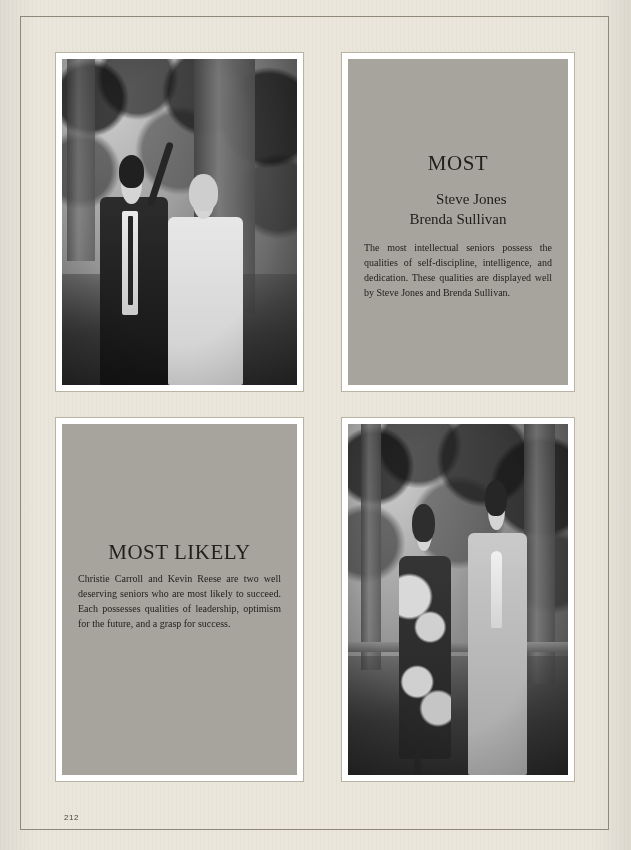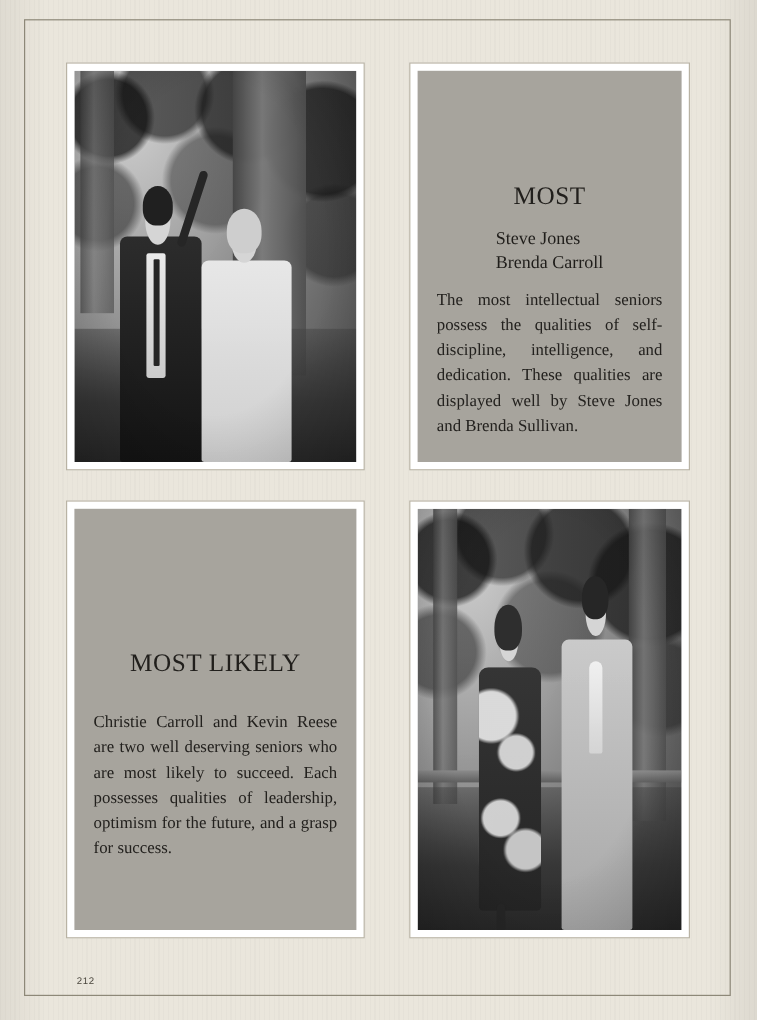--- a/index.html
+++ b/index.html
@@ -76,45 +76,45 @@
     font-family: "Liberation Serif", serif;
     font-size: 22px;
     letter-spacing: 0.5px;
     text-align: center;
     line-height: 1.15;
     margin: 0;
     font-weight: normal;
     color: #211f1c;
   }
   .panel-names {
-    text-align: left;
+    text-align: right;
     font-size: 15px;
     line-height: 1.35;
     margin-top: 14px;
     color: #1f1d1a;
   }
   .panel-body {
-    font-size: 14px;
+    font-size: 10px;
     line-height: 1.5;
     text-align: justify;
     margin-top: 12px;
     color: #23211e;
     width: 100%;
   }
   
   .tr .gray-panel { padding-top: 92px; }
   .tr .panel-title { font-size: 21px; }
   .tr .panel-names { font-size: 15px; }
   .tr .panel-body { margin-top: 10px; padding: 0 4px; }
 
   
   .bl .gray-panel { padding-top: 116px; }
   .bl .panel-title { font-size: 21px; }
   .bl .panel-names { font-size: 15px; }
-  .bl .panel-body { margin-top: 28px; padding: 0 6px; }
+  .bl .panel-body { margin-top: 7px; padding: 0 6px; }
 
   
   .photo {
     position: relative;
     width: 100%;
     height: 100%;
     background: #6f6f69;
     overflow: hidden;
     filter: grayscale(100%) contrast(104%);
   }
@@ -230,21 +230,21 @@
       </div>
     </div>
 
     <div class="cell tr">
       <div class="inner gray-panel">
         <h2 class="panel-title">
           <span>MOST</span><br>
         </h2>
         <div class="panel-names">
           <div>Steve Jones</div>
-          <div>Brenda Carroll</div>
+          <div>Brenda Sullivan</div>
         </div>
         <p class="panel-body">The most intellectual seniors possess the qualities of self-discipline, intelligence, and dedication. These qualities are displayed well by Steve Jones and Brenda Sullivan.</p>
       </div>
     </div>
 
     <div class="cell bl">
       <div class="inner gray-panel">
         <h2 class="panel-title">
           <span>MOST LIKELY</span><br>
         </h2>

